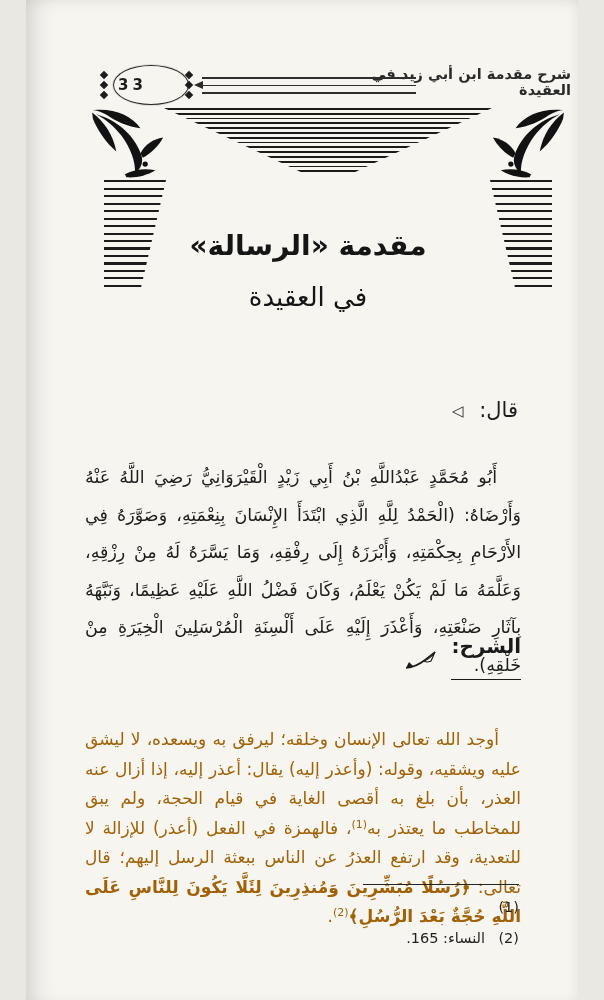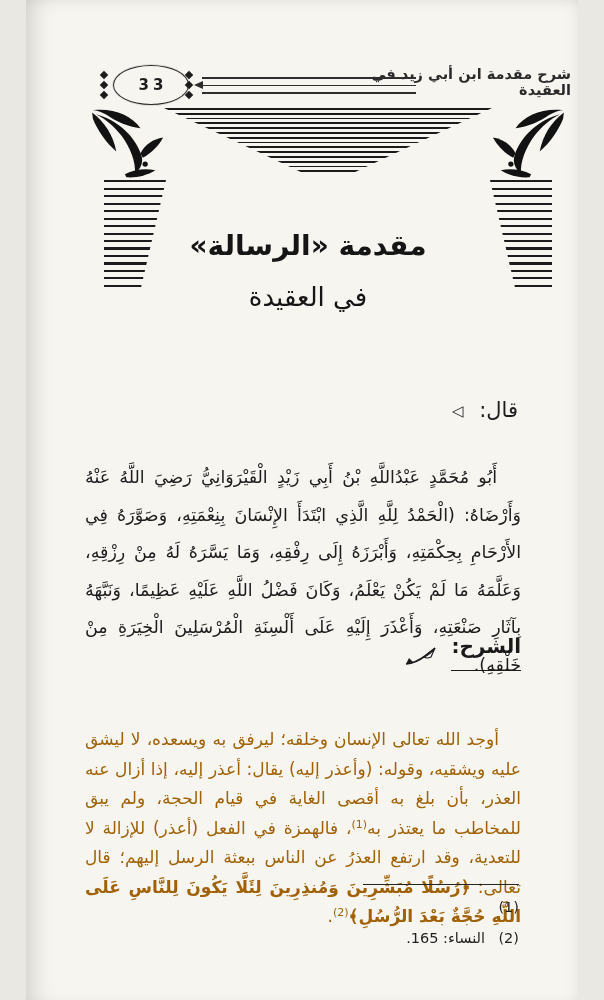--- a/index.html
+++ b/index.html
@@ -21,21 +21,21 @@
   }
   
   .book-title{
     position:absolute;top:66px;right:7px;width:210px;
     font-size:14.5px;font-weight:bold;color:#2b2b2b;
     text-align:right;letter-spacing:0.5px;
   }
   .oval{
     position:absolute;left:87px;top:65px;width:74px;height:38px;
     border:1.6px solid #2a2a2a;border-radius:50%;
-    display:flex;align-items:center;justify-content:center;
+    display:flex;align-items:center;justify-content:flex-end;
     box-shadow:0 0 0 1px rgba(40,40,40,0.12);
   }
   .oval span{font-size:15px;font-weight:bold;letter-spacing:4px;color:#1d1d1d;padding-left:4px;}
   .diamond-col{position:absolute;top:72px;display:flex;flex-direction:column;gap:4px;align-items:center;}
   .diamond-col.dc-left{left:75px;}
   .diamond-col.dc-right{left:160px;}
   .diamond{width:6px;height:6px;background:#1c1c1c;transform:rotate(45deg);}
   .header-rules{
     position:absolute;left:176px;top:77px;width:214px;height:17px;
     background:repeating-linear-gradient(to bottom,#2e2e2e 0 1.6px,transparent 1.6px 7.5px);
@@ -75,21 +75,21 @@
     position:absolute;top:443px;right:57px;left:59px;
     font-size:17.5px;line-height:37.5px;
     text-align:justify;text-indent:24px;color:#1d1d1d;margin-top:16px;
   }
   
   .sharh-heading{
     position:absolute;top:634px;right:57px;
     display:flex;align-items:center;gap:13px;
     font-size:20px;font-weight:bold;color:#1a1a1a;
   }
-  .sharh-heading .lbl{border-bottom:1.7px solid #1a1a1a;padding-bottom:12px;}
+  .sharh-heading .lbl{border-bottom:1.7px solid #1a1a1a;padding-bottom:21px;}
   .pen-icon{transform:translateY(3px);}
   
   .commentary{
     position:absolute;top:708px;right:57px;left:59px;
     font-size:17px;line-height:29.5px;
     text-align:justify;text-indent:22px;color:#a16207;
   }
   .commentary sup{font-size:11px;line-height:0;vertical-align:6px;}
   .verse{font-weight:bold;}
   

